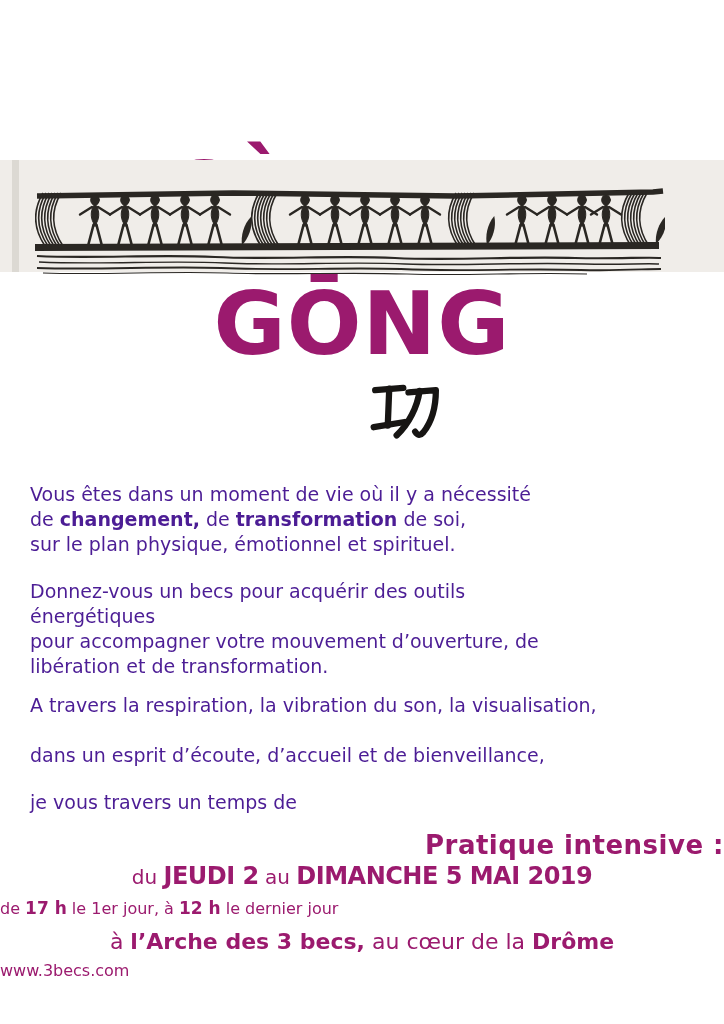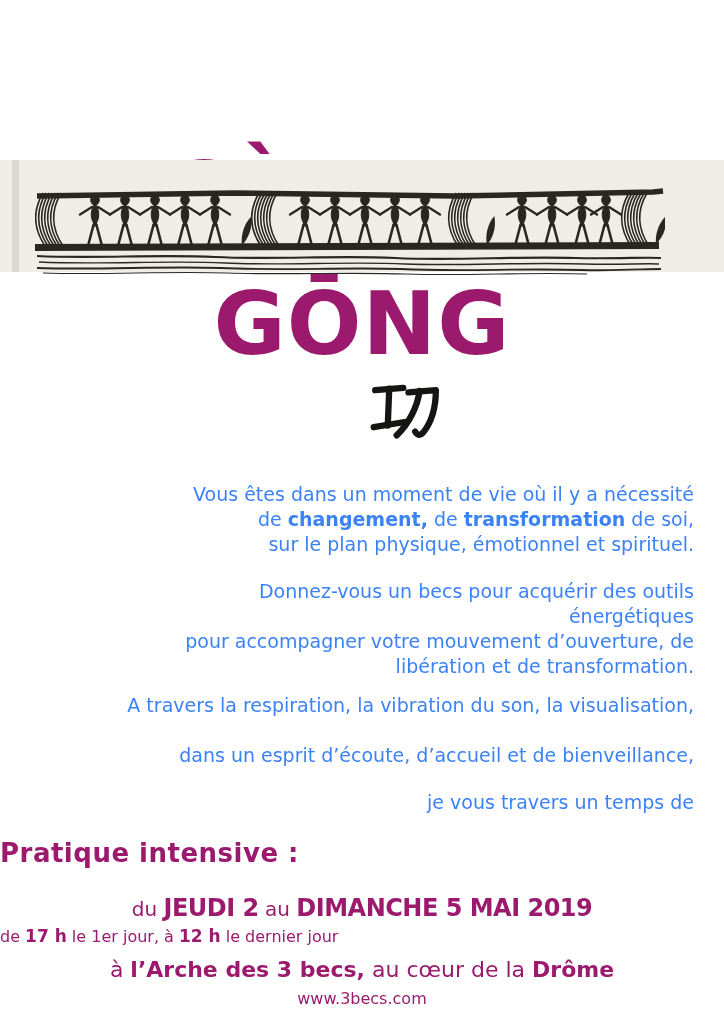--- a/index.html
+++ b/index.html
@@ -28,46 +28,46 @@
   .row2{margin-top:34px;flex-direction:column;}
   .latin{font-weight:bold;color:#9b1a6e;line-height:1;letter-spacing:1px;}
   .latin-qi{font-size:96px;}
   .latin-gong{font-size:88px;}
   .cjk{display:inline-block;}
   .cjk-qi{margin-left:200px;width:78px;height:78px;}
   .cjk-gong{margin-left:90px;width:74px;height:74px;}
   .cjk svg{display:block;}
 
   
-  .bodytext{text-align:right;font-size:19px;line-height:25px;color:#3b82f6;}
+  .bodytext{text-align:left;font-size:19px;line-height:25px;color:#4c1d95;}
   .para{margin:0 30px;}
   .p-intro{margin-top:40px;}
   .p-offer{margin-top:22px;}
   .p-method{margin-top:14px;}
   .p-propose{margin-top:22px;}
   b{font-weight:bold;}
 
   .practice{
-    text-align:left;margin-top:23px;
+    text-align:right;margin-top:15px;
     font-size:26px;font-weight:bold;letter-spacing:0.5px;
   }
 
-  .dateline{text-align:center;margin-top:28px;line-height:24px;}
+  .dateline{text-align:center;line-height:32px;}
   .d-reg{font-size:20px;}
   .d-big{font-size:24px;font-weight:bold;letter-spacing:-0.5px;}
 
   .timeline{text-align:left;margin-top:2px;line-height:22px;}
   .t-reg{font-size:16px;}
   .t-big{font-size:17px;font-weight:bold;}
 
   .locline{text-align:center;margin-top:8px;line-height:28px;}
   .l-reg{font-size:22px;}
   .l-big{font-size:22px;font-weight:bold;}
 
-  .website{text-align:center;margin-top:3px;font-size:16px;line-height:20px;}
+  .website{text-align:left;margin-top:3px;font-size:16px;line-height:20px;}
 </style>
 </head>
 <body>
 
 <div class="page">
 
   <div class="banner">
     <svg width="630" height="88" viewBox="0 0 630 88">
       <defs>
         <g id="fg" stroke="#2a2723" fill="#2a2723" stroke-linecap="round">

